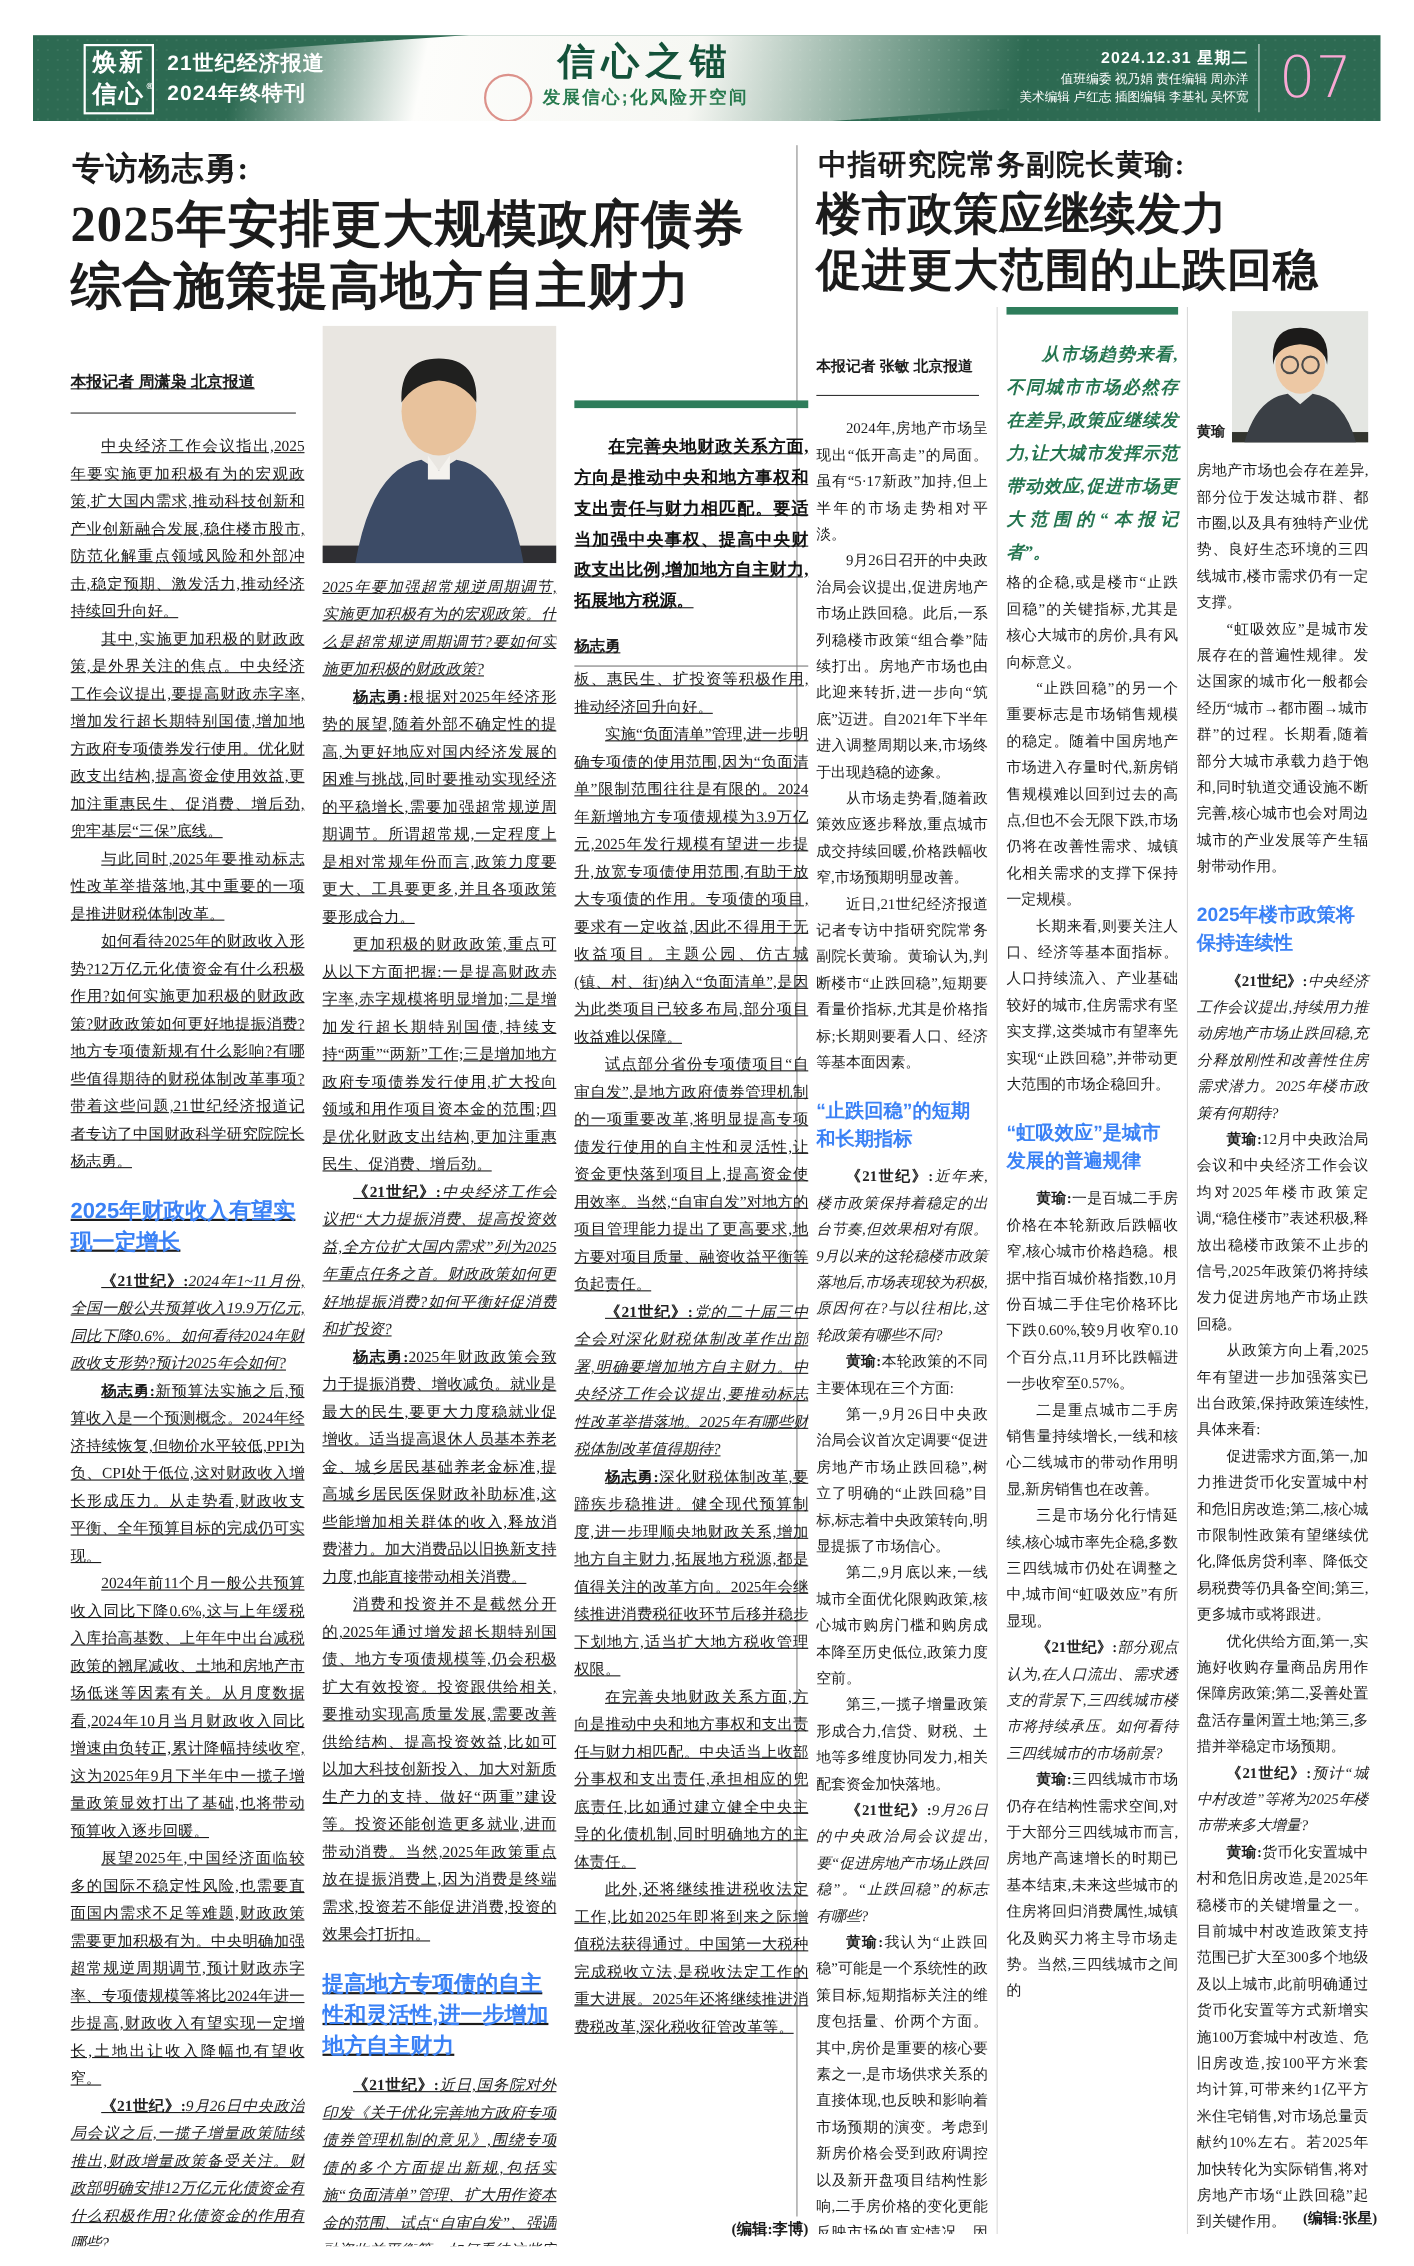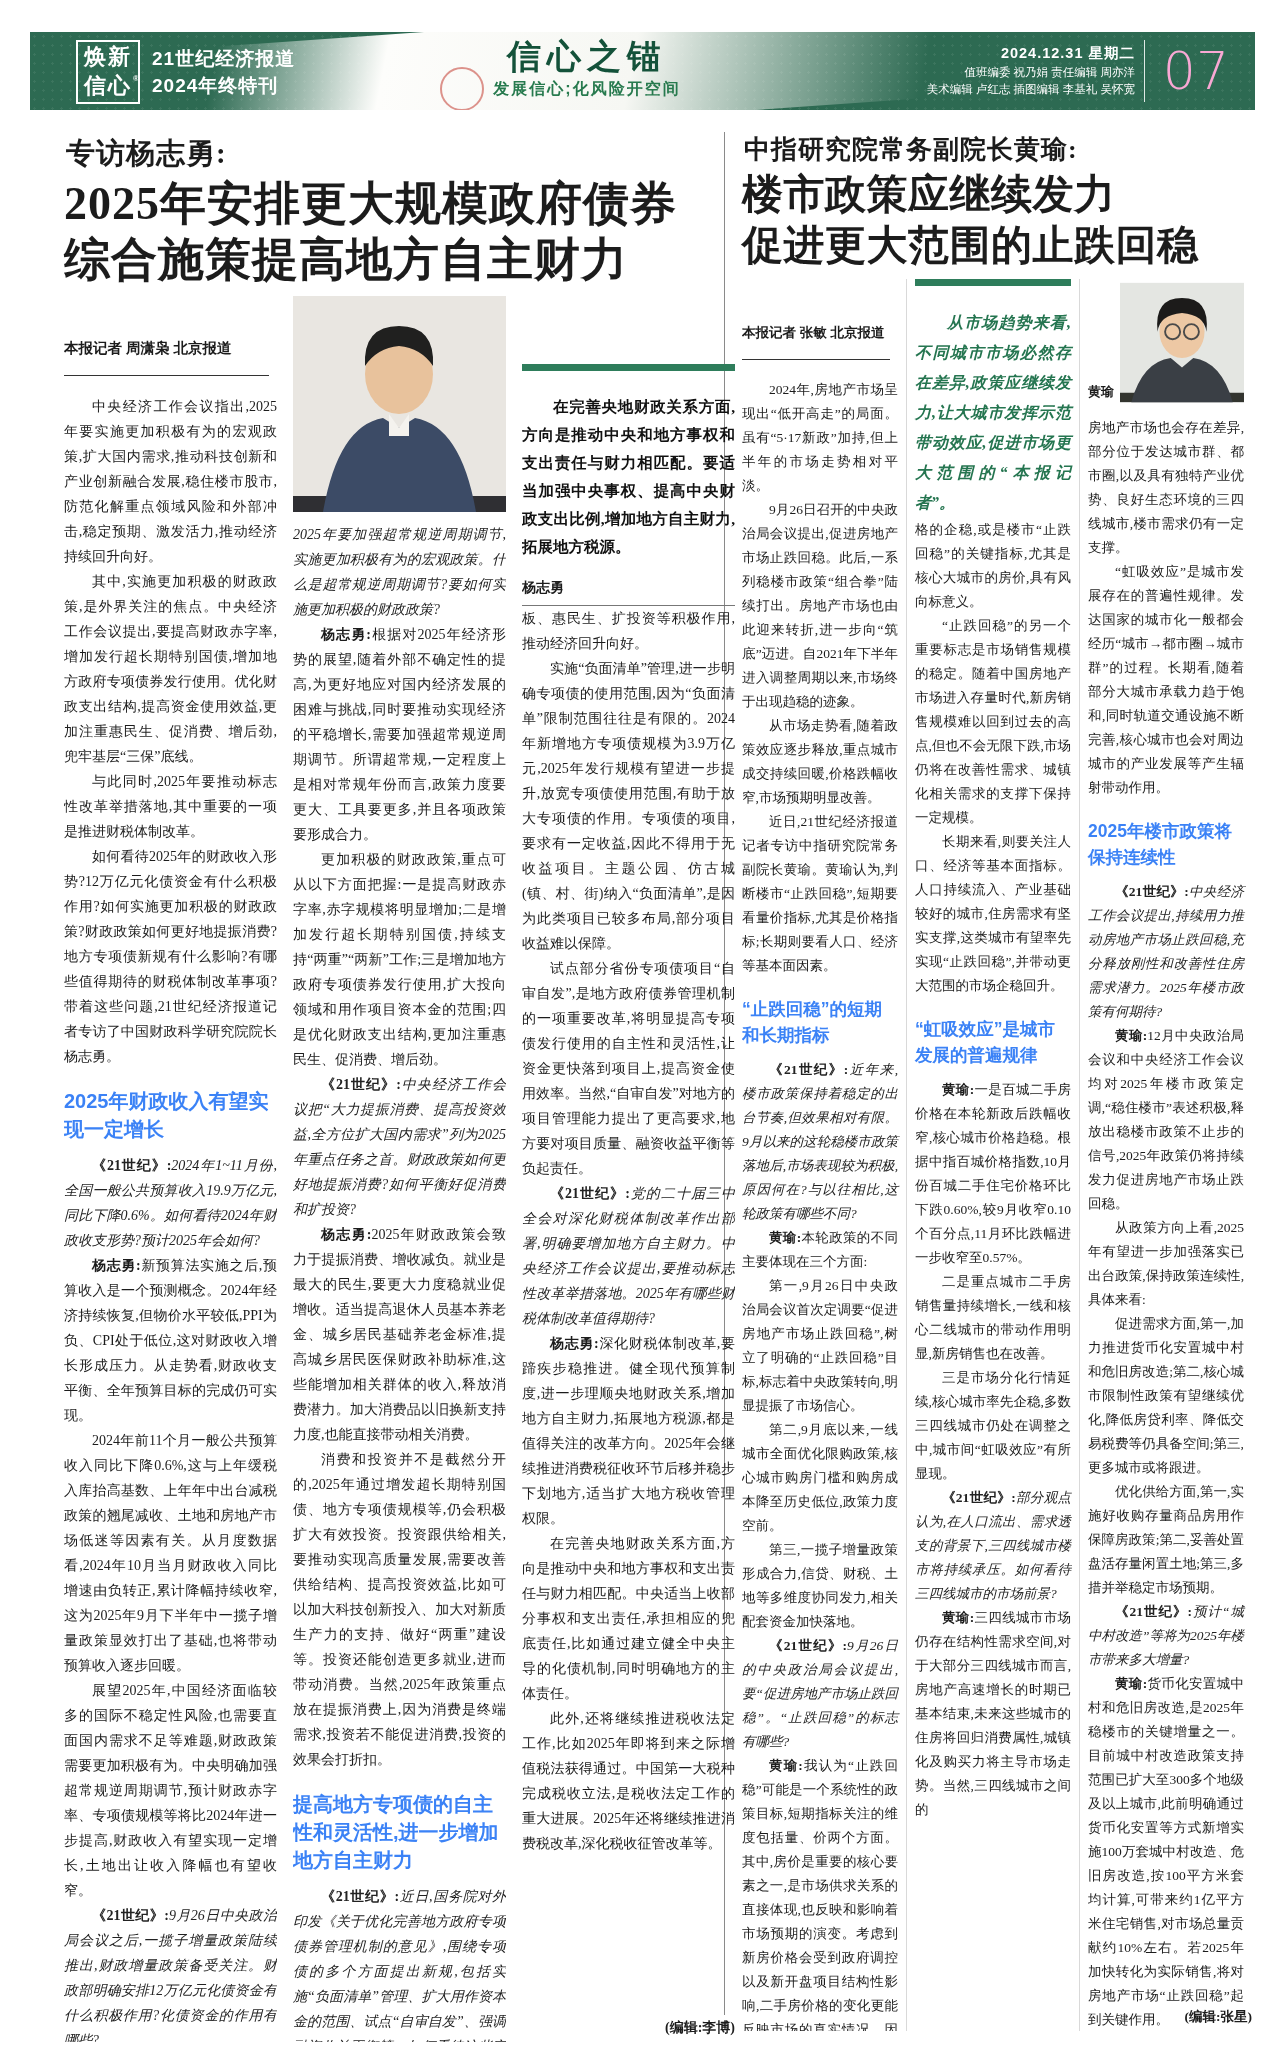--- a/index.html
+++ b/index.html
@@ -33,21 +33,21 @@
   .left-article{left:0;width:672px;margin-left:24px;}
   .right-article{left:702px;width:510px;}
   .kicker{font-weight:bold;font-size:29px;margin:8px 0 0 2px;letter-spacing:1px;}
   .left-article h1{margin:2px 0 0;font-size:46px;line-height:56px;font-weight:bold;letter-spacing:1px;}
   .right-article .kicker{font-size:26px;margin-top:6px;}
   .right-article h1{margin:2px 0 0;font-size:41px;line-height:51px;font-weight:bold;letter-spacing:0.5px;}
   .cols{display:flex;margin-top:8px;overflow:hidden;}
   .left-article .cols{height:1746px;gap:16px;}
   .right-article .cols{height:1752px;gap:0;}
   .col{position:relative;overflow:hidden;}
-  .left-article .col{width:213px;font-size:14px;line-height:25px;}
+  .left-article .col{width:213px;font-size:14px;line-height:25px;text-decoration:underline;}
   .right-article .col{width:170px;font-size:13.5px;line-height:24px;padding:0 8px;}
   .right-article .col:first-child{padding-left:0;}
   .right-article .col + .col{border-left:1px solid #d9d9d9;}
   .byline{font-family:"Liberation Sans","DejaVu Sans",sans-serif;font-weight:bold;font-size:14.5px;margin-top:40px;}
   .right-article .byline{font-size:13.5px;margin-top:42px;}
   .byline-rule{border:none;border-top:1.5px solid #333;margin:14px 8px 18px 0;}
   .para{margin:0;text-indent:2em;text-align:justify;}
   .para.cont{text-indent:0;}
   .para.q{font-style:italic;color:#222;}
   .para b{font-style:normal;}

